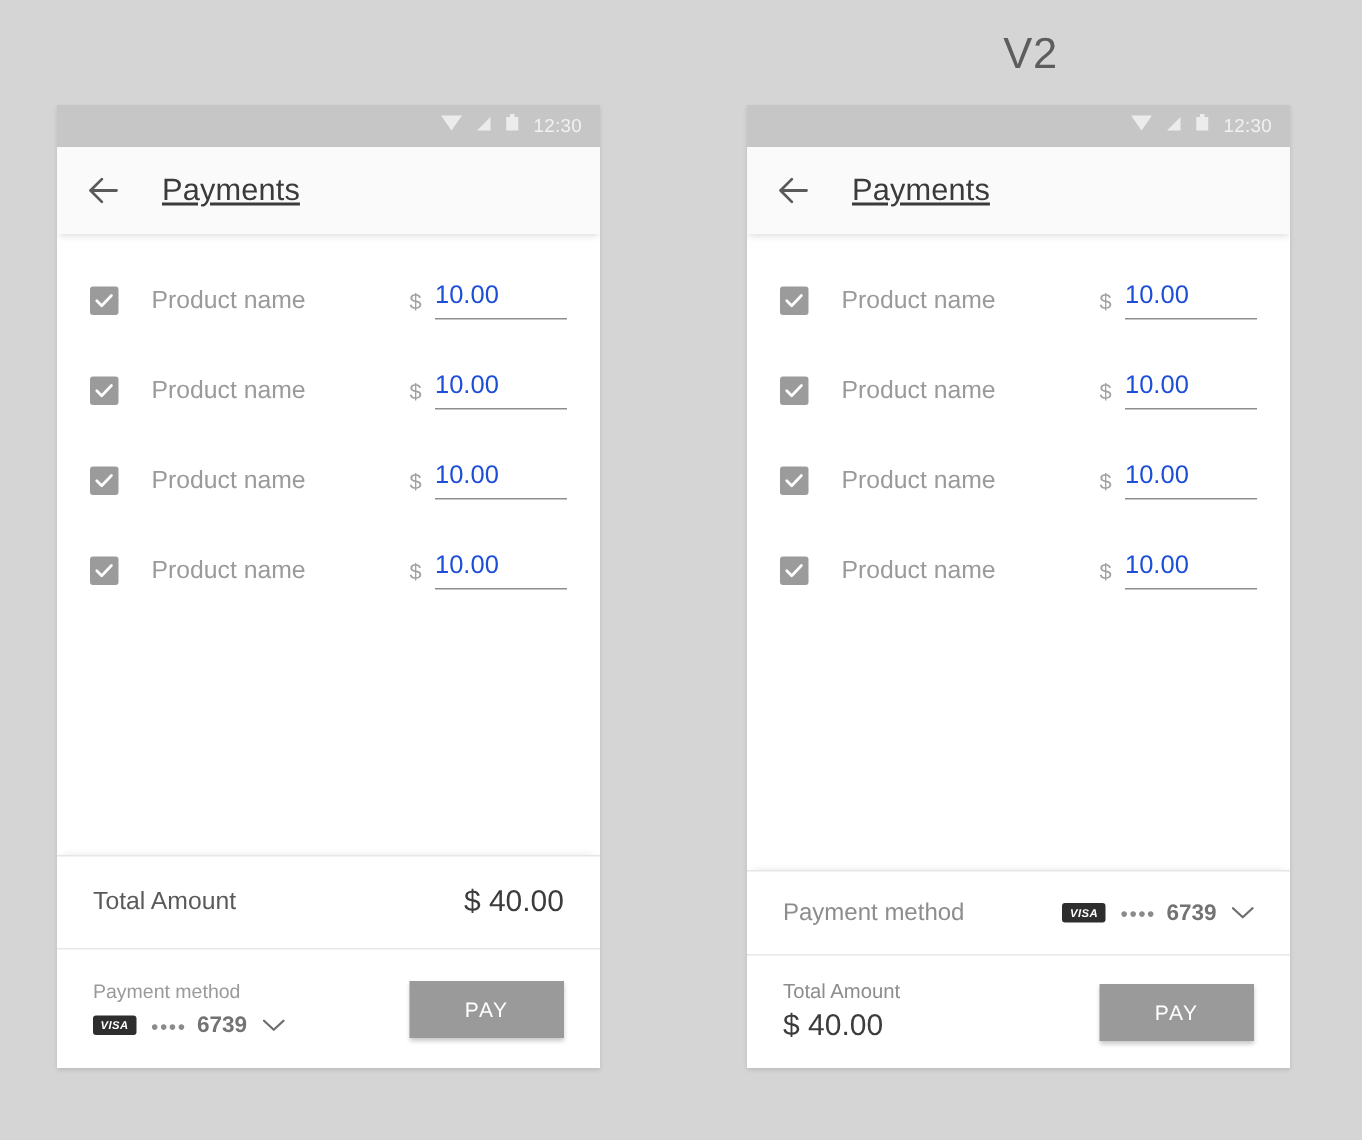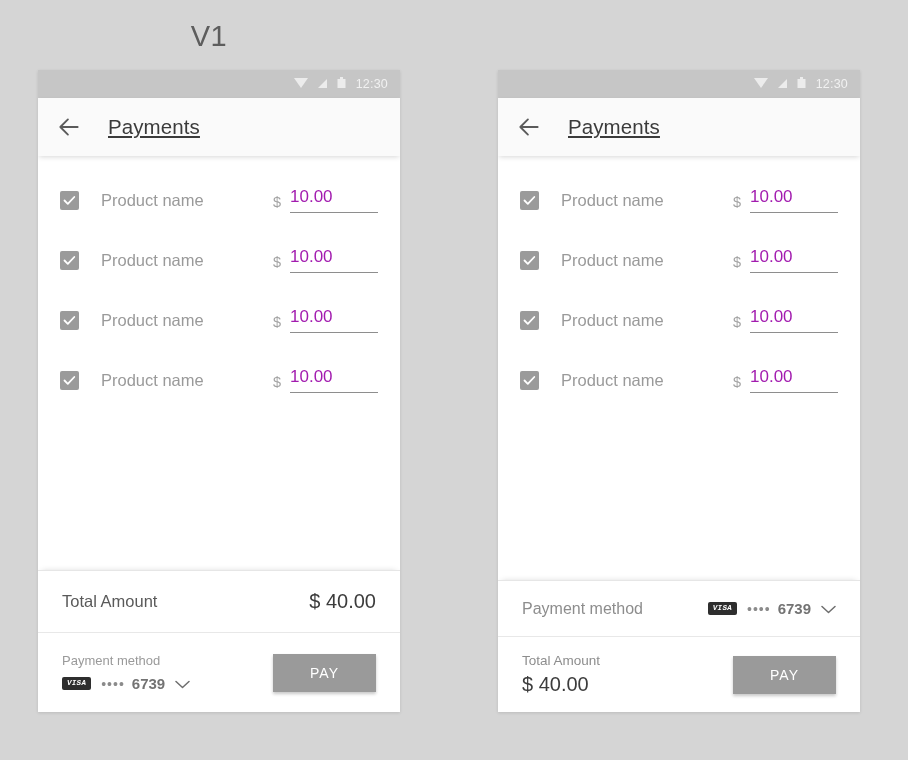--- a/index.html
+++ b/index.html
@@ -127,21 +127,21 @@
   .currency {
     font-size: 14.5px;
     color: #a2a2a2;
     padding-bottom: 3px;
   }
   .price-field {
     width: 88px;
     border-bottom: 1px solid #8e8e8e;
     padding-bottom: 5px;
     font-size: 17px;
-    color: #a21caf;
+    color: #1d4ed8;
     cursor: text;
   }
 
   
   .footer-block {
     background: #ffffff;
     flex: 0 0 auto;
   }
 
   
@@ -188,21 +188,20 @@
   .visa-chip {
     background: #2e2e2e;
     color: #ffffff;
     font-size: 7.5px;
     font-weight: 700;
     font-style: italic;
     letter-spacing: 0.3px;
     padding: 3px 5px;
     border-radius: 2px;
     line-height: 1;
-    font-family: Liberation Mono, monospace;
   }
   .card-dots {
     font-size: 14px;
     color: #8b8b8b;
     letter-spacing: 1px;
   }
   .card-digits {
     font-size: 15px;
     color: #737373;
     margin-left: -3px;
@@ -247,22 +246,22 @@
   }
   .v2-total-stack { display: flex; flex-direction: column; gap: 5px; }
   .v2-total-label { font-size: 13.5px; color: #8d8d8d; }
   .v2-total-value { font-size: 20px; color: #3c3c3c; }
 </style>
 </head>
 <body>
 
 <div class="stage">
 
-  <div class="version-label v1">V1</div>
-
+
+  <div class="version-label v2">V2</div>
 
   <div class="phone v1">
 
     <div class="status-bar">
       <span class="status-icon">
         <svg width="14" height="12" viewBox="0 0 14 12">
             <polygon points="0,1 14,1 7,11" fill="#ececec"></polygon>
           </svg>
       </span>
       <span class="status-icon">

